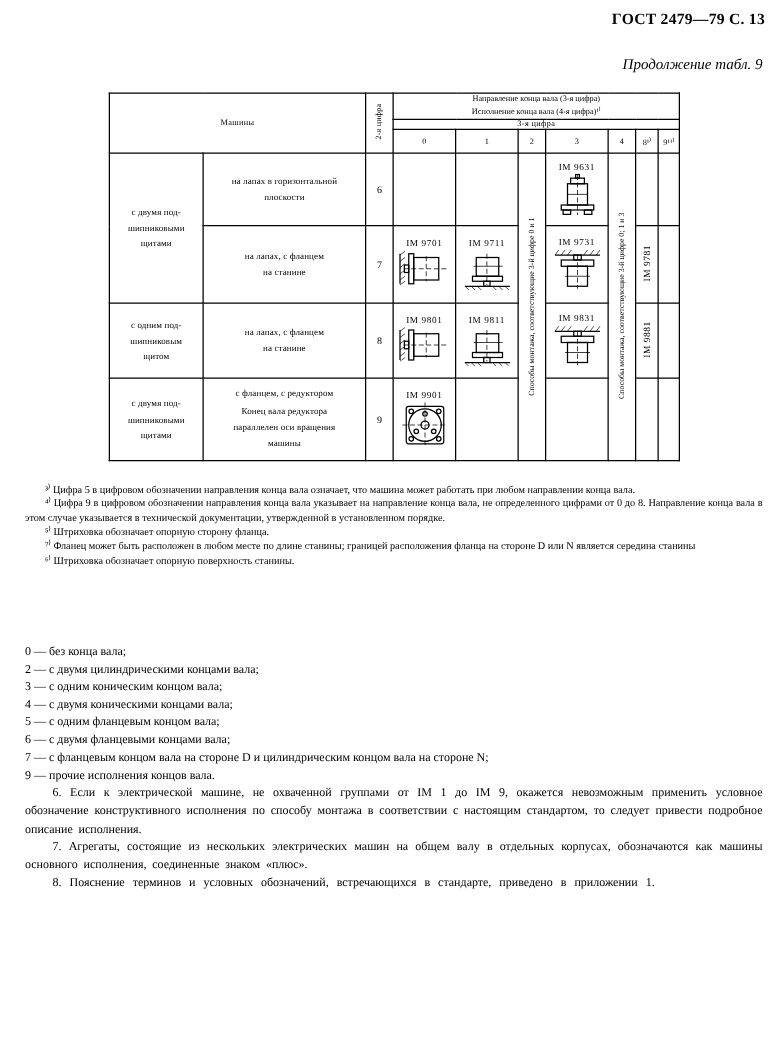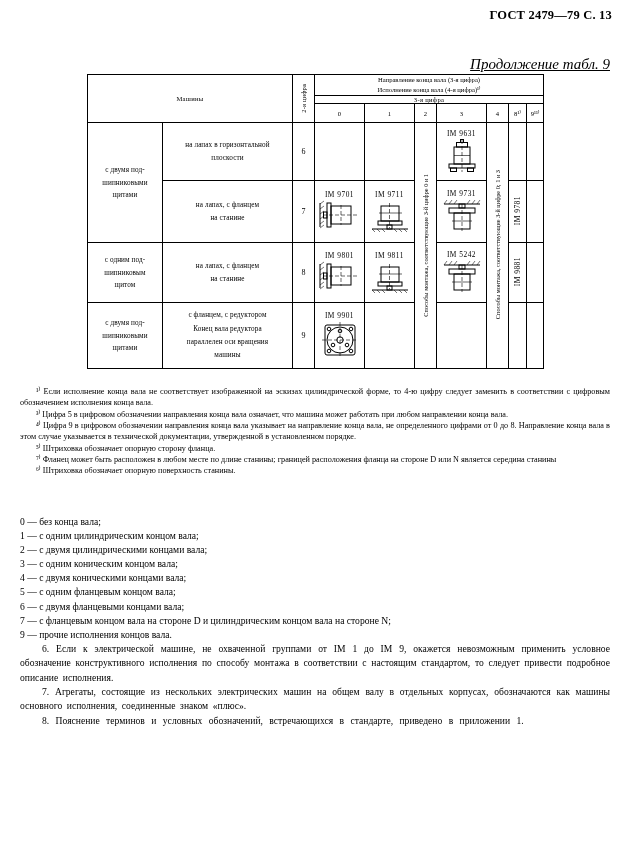--- a/index.html
+++ b/index.html
@@ -28,26 +28,25 @@
     top: 8px;
     right: 14px;
     font-size: 12.5px;
     font-weight: bold;
     letter-spacing: .2px;
     white-space: nowrap;
   }
   .doc-header .pg { font-weight: bold; }
   .cont-label {
     position: absolute;
-    top: 56px;
+    top: 44px;
     right: 16px;
     font-style: italic;
-    font-size: 15px;
-    white-space: nowrap;
-    text-decoration: underline;
+    font-size: 12px;
+    white-space: nowrap;
   }
 
   
   .tbl-wrap {
     position: absolute;
     left: 87px;
     top: 74px;
     width: 452px;
   }
   table.gost {
@@ -375,21 +374,21 @@
                     <line x1="36" y1="29" x2="39" y2="32"></line>
                   </g>
                   <line x1="21.5" y1="3" x2="21.5" y2="28" stroke-dasharray="4,2" stroke-width="0.6"></line>
                   <line x1="11" y1="13" x2="34" y2="13" stroke-width="0.6"></line>
                 </g>
               </svg>
             </div>
           </td>
           <td>
             <div class="cellimg">
-              <span class="imcode">IM 5242</span>
+              <span class="imcode">IM 9831</span>
               <svg class="sketch" width="44" height="34" viewBox="0 0 44 34">
                 <g stroke="#000" fill="none" stroke-width="1">
                   <rect x="14" y="14" width="16" height="16"></rect>
                   <rect x="9" y="9" width="26" height="5"></rect>
                   <rect x="19" y="5" width="6" height="4"></rect>
                   <line x1="4" y1="5" x2="40" y2="5" stroke-width="1"></line>
                   <g stroke-width="0.55">
                     <line x1="4" y1="5" x2="7" y2="1"></line>
                     <line x1="9" y1="5" x2="12" y2="1"></line>
                     <line x1="14" y1="5" x2="17" y2="1"></line>
@@ -442,32 +441,30 @@
           <td></td>
           <td></td>
           <td></td>
           <td></td>
         </tr>
       </tbody>
     </table>
   </div>
 
   <div class="notes">
-    <p class="note">¹⁾ Если исполнение конца вала не соответствует изображенной   на эскизах   цилиндрической форме, то 4-ю цифру следует заменить в соответствии с цифровым обозначением исполнения конца вала.</p>
     <p class="note">³⁾ Цифра 5 в цифровом обозначении направления конца вала означает, что машина может работать при любом направлении конца вала.</p>
     <p class="note">⁴⁾ Цифра 9  в  цифровом   обозначении   направления конца вала указывает на направление конца вала, не определенного цифрами от 0 до 8. Направление конца вала в этом случае указывается в технической документации, утвержденной в установленном порядке.</p>
     <p class="note">⁵⁾ Штриховка обозначает опорную сторону фланца.</p>
     <p class="note">⁷⁾ Фланец может быть расположен в любом месте по длине станины; границей расположения фланца на стороне D или N является середина станины</p>
     <p class="note">⁶⁾ Штриховка обозначает опорную поверхность станины.</p>
   </div>
 
   <div class="para-block">
     <ul class="shaftlist">
       <li>0 — без конца вала;</li>
-      <li>1 — с одним цилиндрическим концом вала;</li>
       <li>2 — с двумя цилиндрическими концами вала;</li>
       <li>3 — с одним коническим концом вала;</li>
       <li>4 — с двумя коническими концами вала;</li>
       <li>5 — с одним фланцевым концом вала;</li>
       <li>6 — с двумя фланцевыми концами вала;</li>
       <li>7 — с фланцевым   концом вала на стороне D и   цилиндрическим концом вала на стороне N;</li>
       <li>9 — прочие исполнения концов вала.</li>
     </ul>
     <p class="para tight">6. Если к электрической машине, не охваченной   группами от IM 1 до IM 9, окажется невозможным   применить   условное обозначение конструктивного   исполнения по способу монтажа в соответствии с настоящим стандартом, то следует привести    подробное описание исполнения.</p>
     <p class="para tight">7. Агрегаты, состоящие из нескольких электрических    машин на общем валу в отдельных корпусах, обозначаются как машины основного исполнения, соединенные знаком «плюс».</p>

